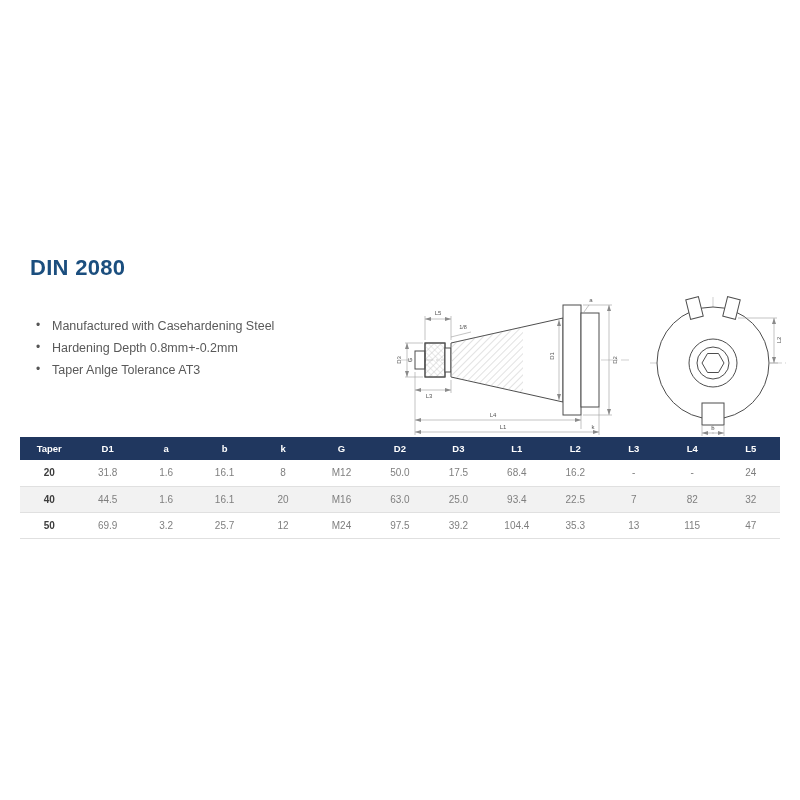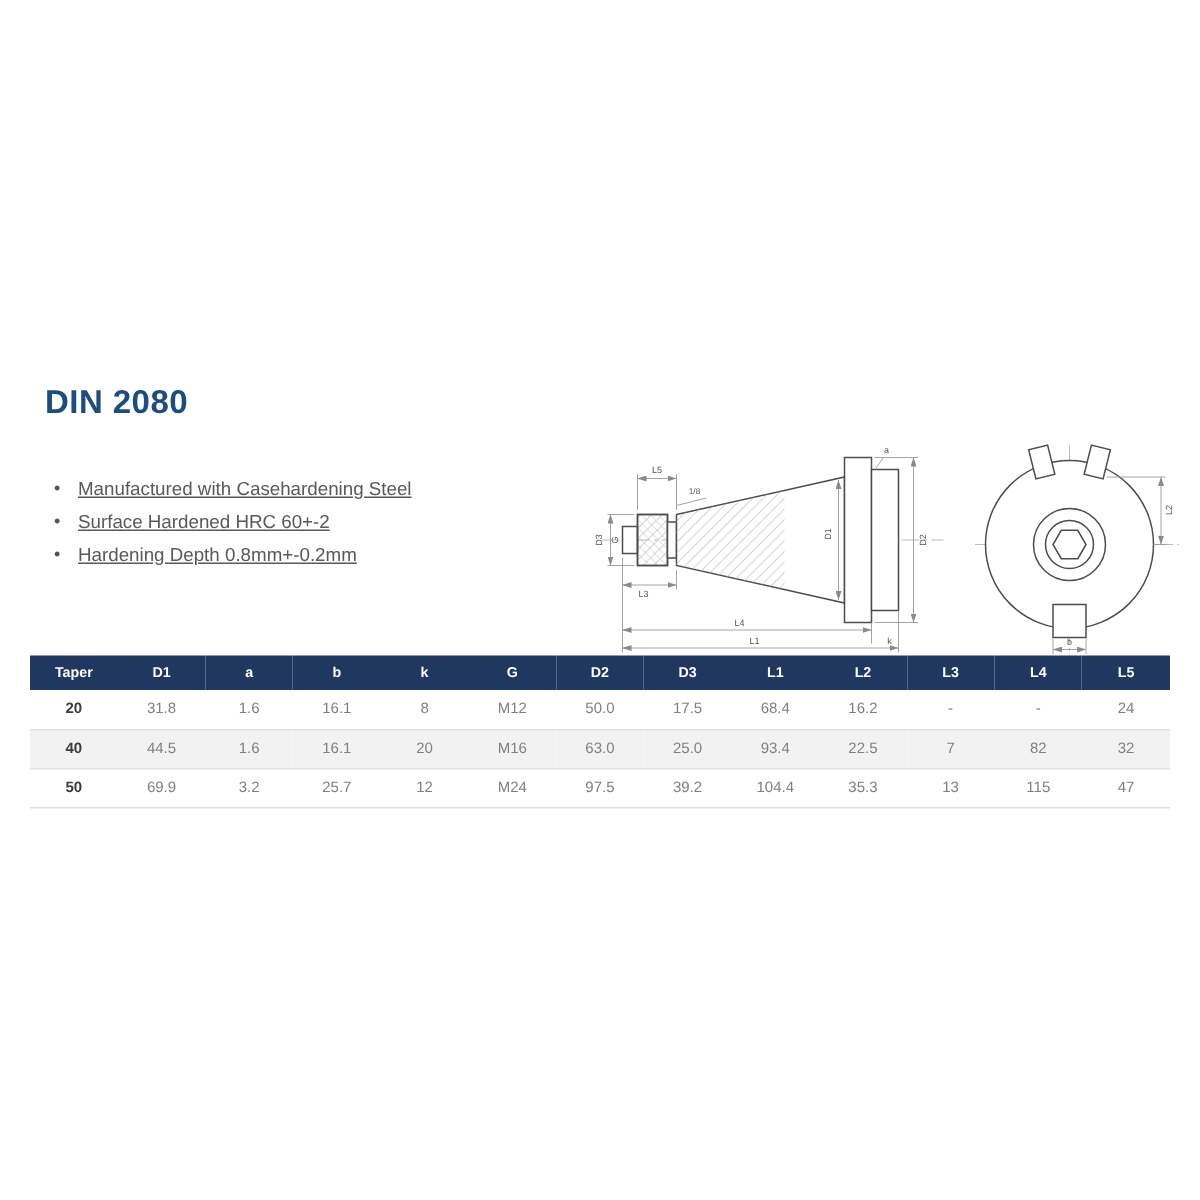--- a/index.html
+++ b/index.html
@@ -14,21 +14,21 @@
   .subtitle {
     position: absolute; left: 30px; top: 282px;
     font-size: 24px; font-weight: 400; letter-spacing: 0.2px;
     color: var(--subtitle-color, #2e75b6);
   }
   .bullets {
     position: absolute; left: 34px; top: 320px; list-style: none; width: 330px;
   }
   .bullets li {
     position: relative; padding-left: 18px; margin-bottom: 8px;
-    font-size: 12.5px; color: #595959; line-height: 1.1; text-decoration: underline;
+    font-size: 12.5px; color: #595959; line-height: 1.1;
   }
   .bullets li::before {
     content: "\2022"; position: absolute; left: 2px; top: -1px; color: #555; font-size: 12px;
   }
 
   .drawing-side  { position: absolute; left: 393px; top: 292px; }
   .drawing-front { position: absolute; left: 648px; top: 295px; }
 
   .spec-table {
     position: absolute; left: 20px; top: 437px; width: 760px;
@@ -49,22 +49,22 @@
 </style>
 </head>
 <body>
 
 <div class="canvas">
 
   <h1 class="title">DIN 2080</h1>
 
   <ul class="bullets">
     <li>Manufactured with Casehardening Steel</li>
-    <li>Surface Hardened HRC 60+-2</li>
     <li>Hardening Depth 0.8mm+-0.2mm</li>
+    <li>Taper Anlge Tolerance AT3</li>
   </ul>
 
   <svg class="drawing-side" width="240" height="150" viewBox="0 0 240 150">
     <defs>
       <pattern id="h1" width="5" height="5" patternUnits="userSpaceOnUse" patternTransform="rotate(45)">
         <line x1="0" y1="0" x2="0" y2="5" stroke="#b8b8b8" stroke-width="0.8"></line>
       </pattern>
       <pattern id="h2" width="4" height="4" patternUnits="userSpaceOnUse" patternTransform="rotate(-45)">
         <line x1="0" y1="0" x2="0" y2="4" stroke="#c6c6c6" stroke-width="0.7"></line>
       </pattern>

